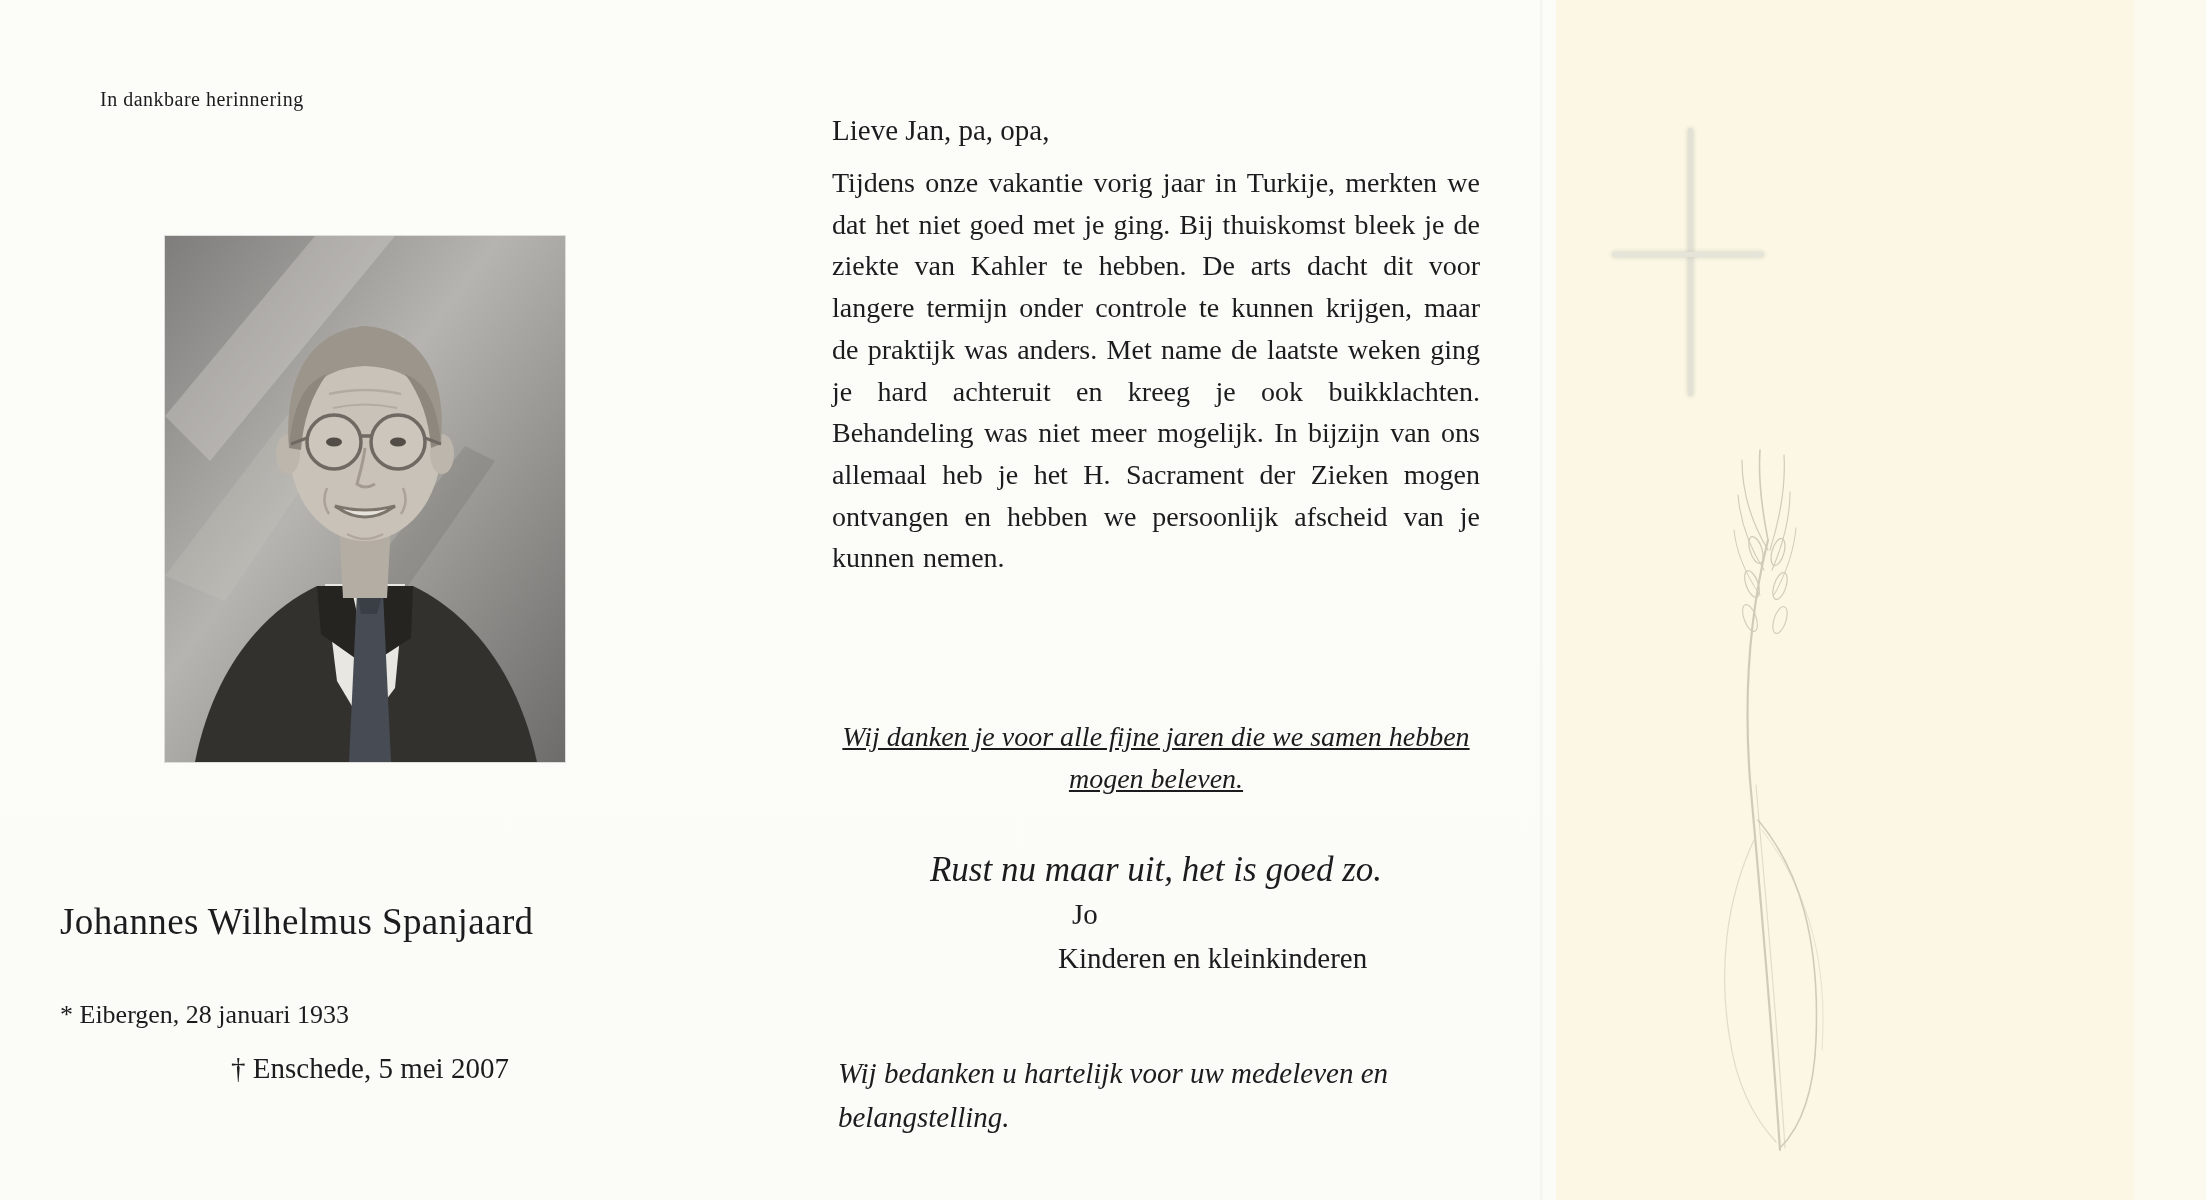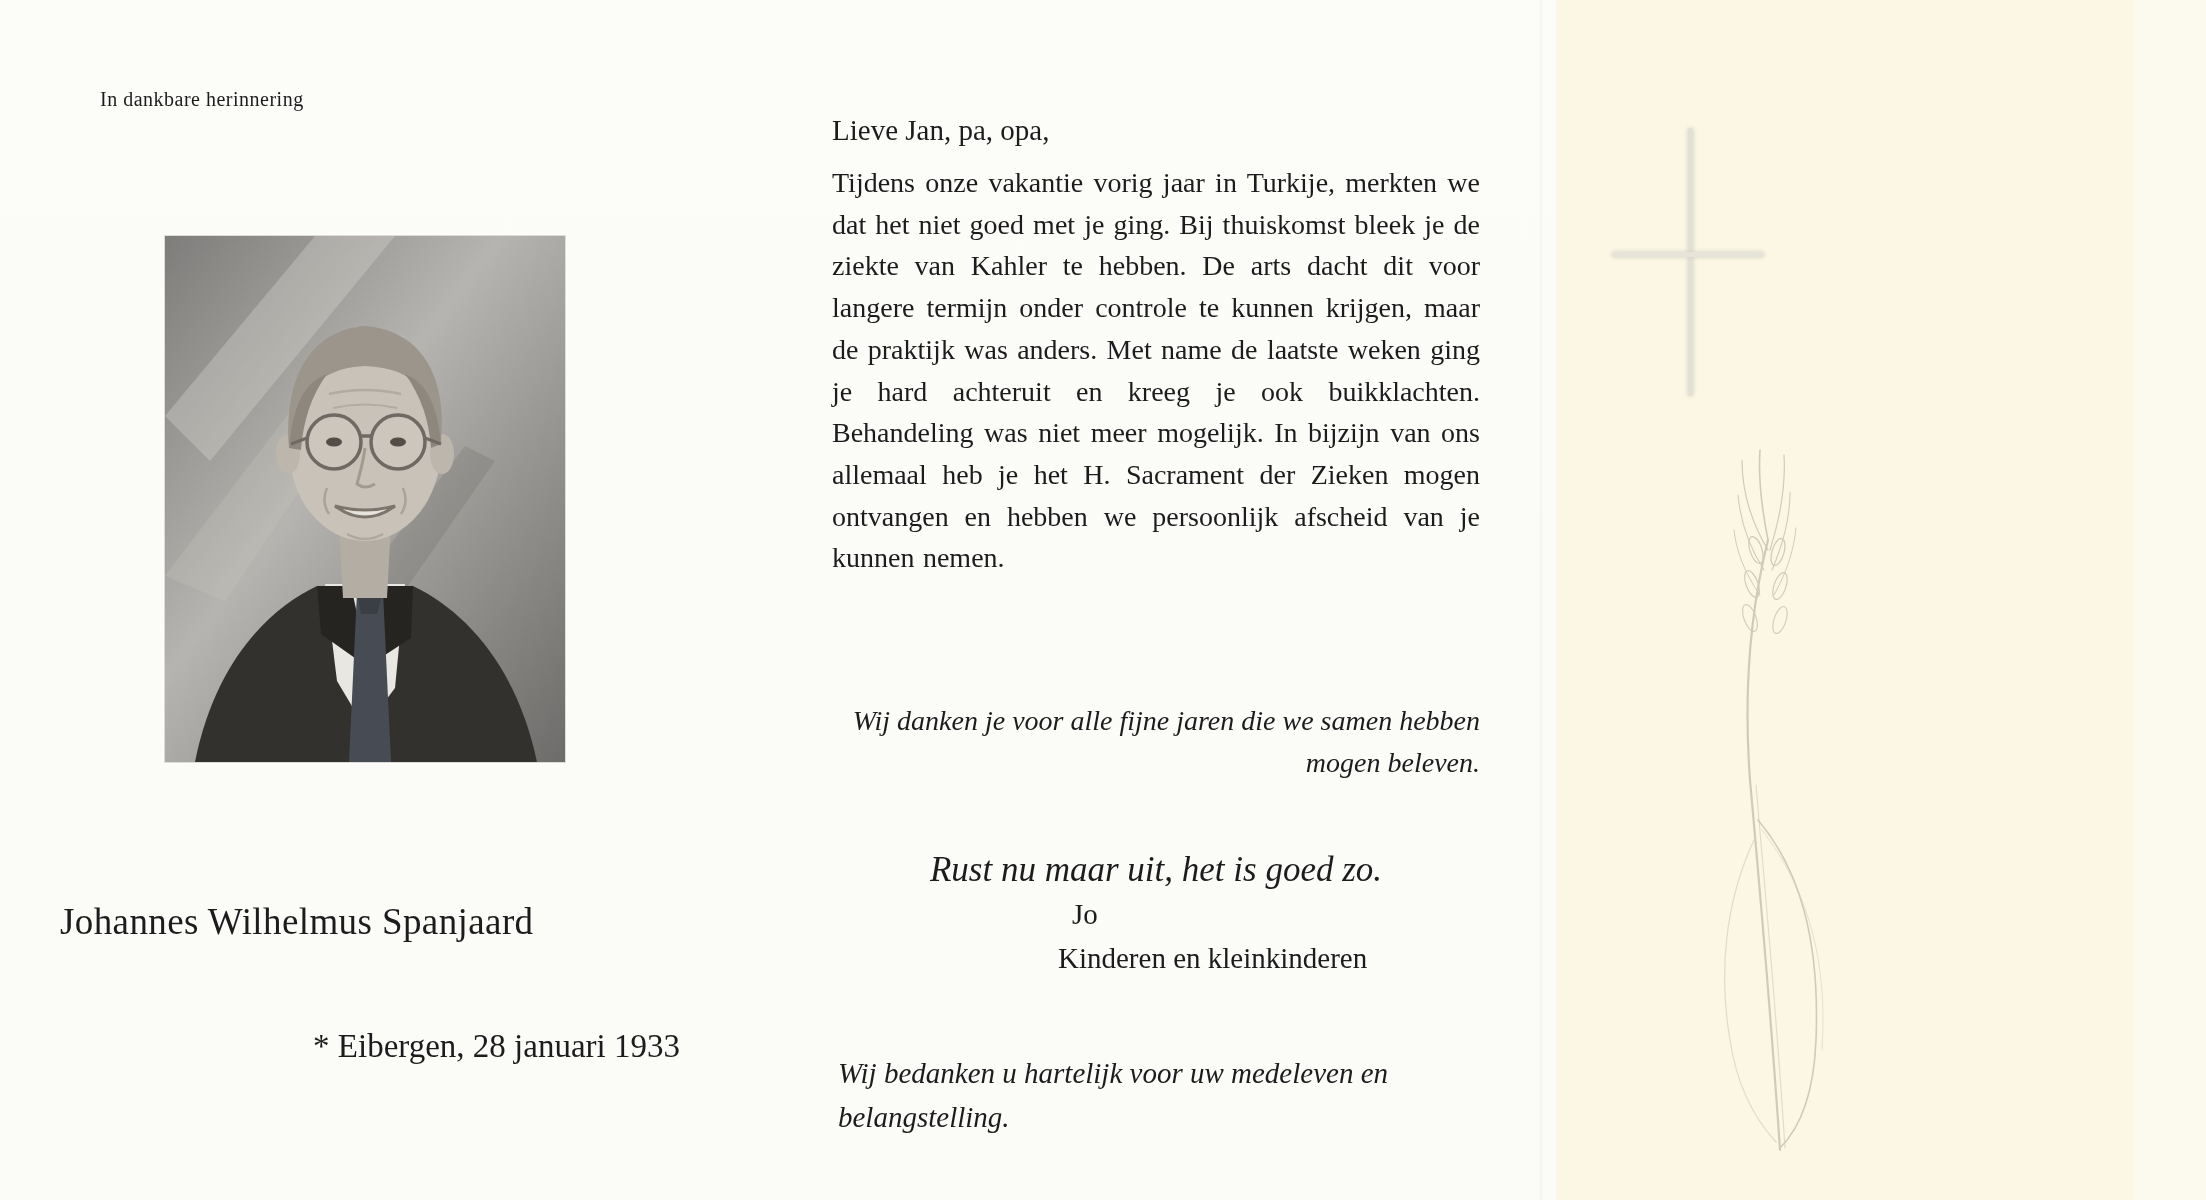--- a/index.html
+++ b/index.html
@@ -34,41 +34,41 @@
     box-shadow:0 0 0 1px rgba(0,0,0,0.12);
     background:#9a9896;
   }
   .photo-frame svg{display:block;width:100%;height:100%;}
   .left-name{
     position:absolute;left:60px;top:900px;width:620px;
     text-align:left;font-size:37px;letter-spacing:0.4px;
   }
   .left-birth{
     position:absolute;left:60px;top:1000px;width:620px;
-    text-align:right;font-size:33px;margin-top:28px;
+    text-align:left;font-size:26px;
   }
   .left-death{
     position:absolute;left:60px;top:1052px;width:620px;
     text-align:center;font-size:29px;
   }
 
   
   .mid-salutation{
     position:absolute;left:832px;top:78px;width:648px;
     font-size:29px;
     margin-top:36px;
   }
   .mid-body{
     position:absolute;left:832px;top:162px;width:648px;
     font-size:28px;line-height:1.49;text-align:justify;
     word-spacing:1.5px;
   }
   .mid-quote1{
-    position:absolute;left:832px;top:700px;width:648px;
-    font-size:28px;font-style:italic;text-align:right;line-height:1.5;
+    position:absolute;left:832px;top:716px;width:648px;
+    font-size:28px;font-style:italic;text-align:center;line-height:1.5;text-decoration:underline;
   }
   .mid-quote2{
     position:absolute;left:832px;top:850px;width:648px;
     font-size:35px;font-style:italic;text-align:center;
   }
   .mid-signature{
     position:absolute;left:1058px;top:892px;width:420px;
     font-size:29px;line-height:1.52;
   }
   .mid-signature .sig-name{display:block;padding-left:14px;}
@@ -164,20 +164,21 @@
 
       <path d="M162 252 Q156 266 164 278" stroke="#aaa297" stroke-width="2.5" fill="none"></path>
       <path d="M238 252 Q244 266 236 278" stroke="#aaa297" stroke-width="2.5" fill="none"></path>
 
       <path d="M182 298 Q200 308 218 298" stroke="#b0a89e" stroke-width="2.5" fill="none"></path>
     </svg>
   </div>
 
   <div class="left-name">Johannes Wilhelmus Spanjaard</div>
   <div class="left-birth">* Eibergen, 28 januari 1933</div>
+  <div class="left-death">† Enschede, 5 mei 2007</div>
 
   <div class="mid-salutation">Lieve Jan, pa, opa,</div>
   <div class="mid-body">Tijdens onze vakantie vorig jaar in Turkije, merkten we dat het niet goed met je ging. Bij thuiskomst bleek je de ziekte van Kahler te hebben. De arts dacht dit voor langere termijn onder controle te kunnen krijgen, maar de praktijk was anders. Met name de laatste weken ging je hard achteruit en kreeg je ook buikklachten. Behandeling was niet meer mogelijk. In bijzijn van ons allemaal heb je het H. Sacrament der Zieken mogen ontvangen en hebben we persoonlijk afscheid van je kunnen nemen.</div>
   <div class="mid-quote1">Wij danken je voor alle fijne jaren die we samen hebben mogen beleven.</div>
   <div class="mid-quote2">Rust nu maar uit, het is goed zo.</div>
 
   <div class="mid-signature">
     <span class="sig-name">Jo</span>
     <span>Kinderen en kleinkinderen</span>
   </div>

